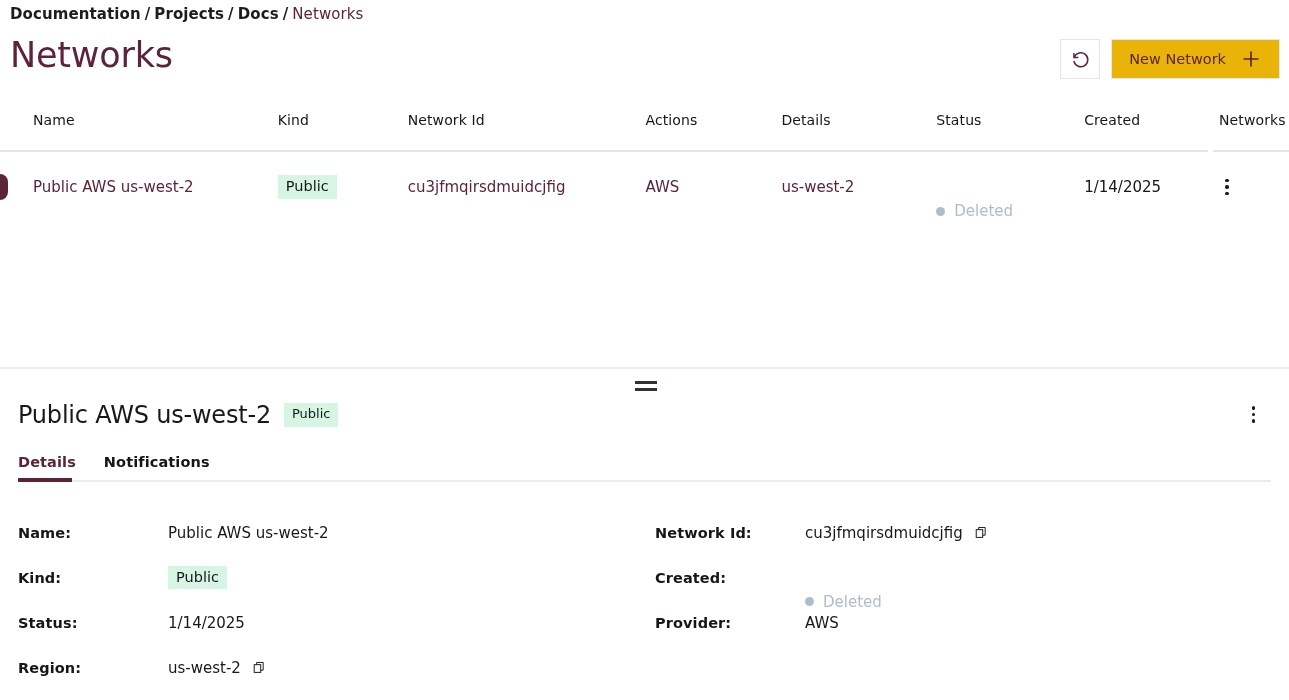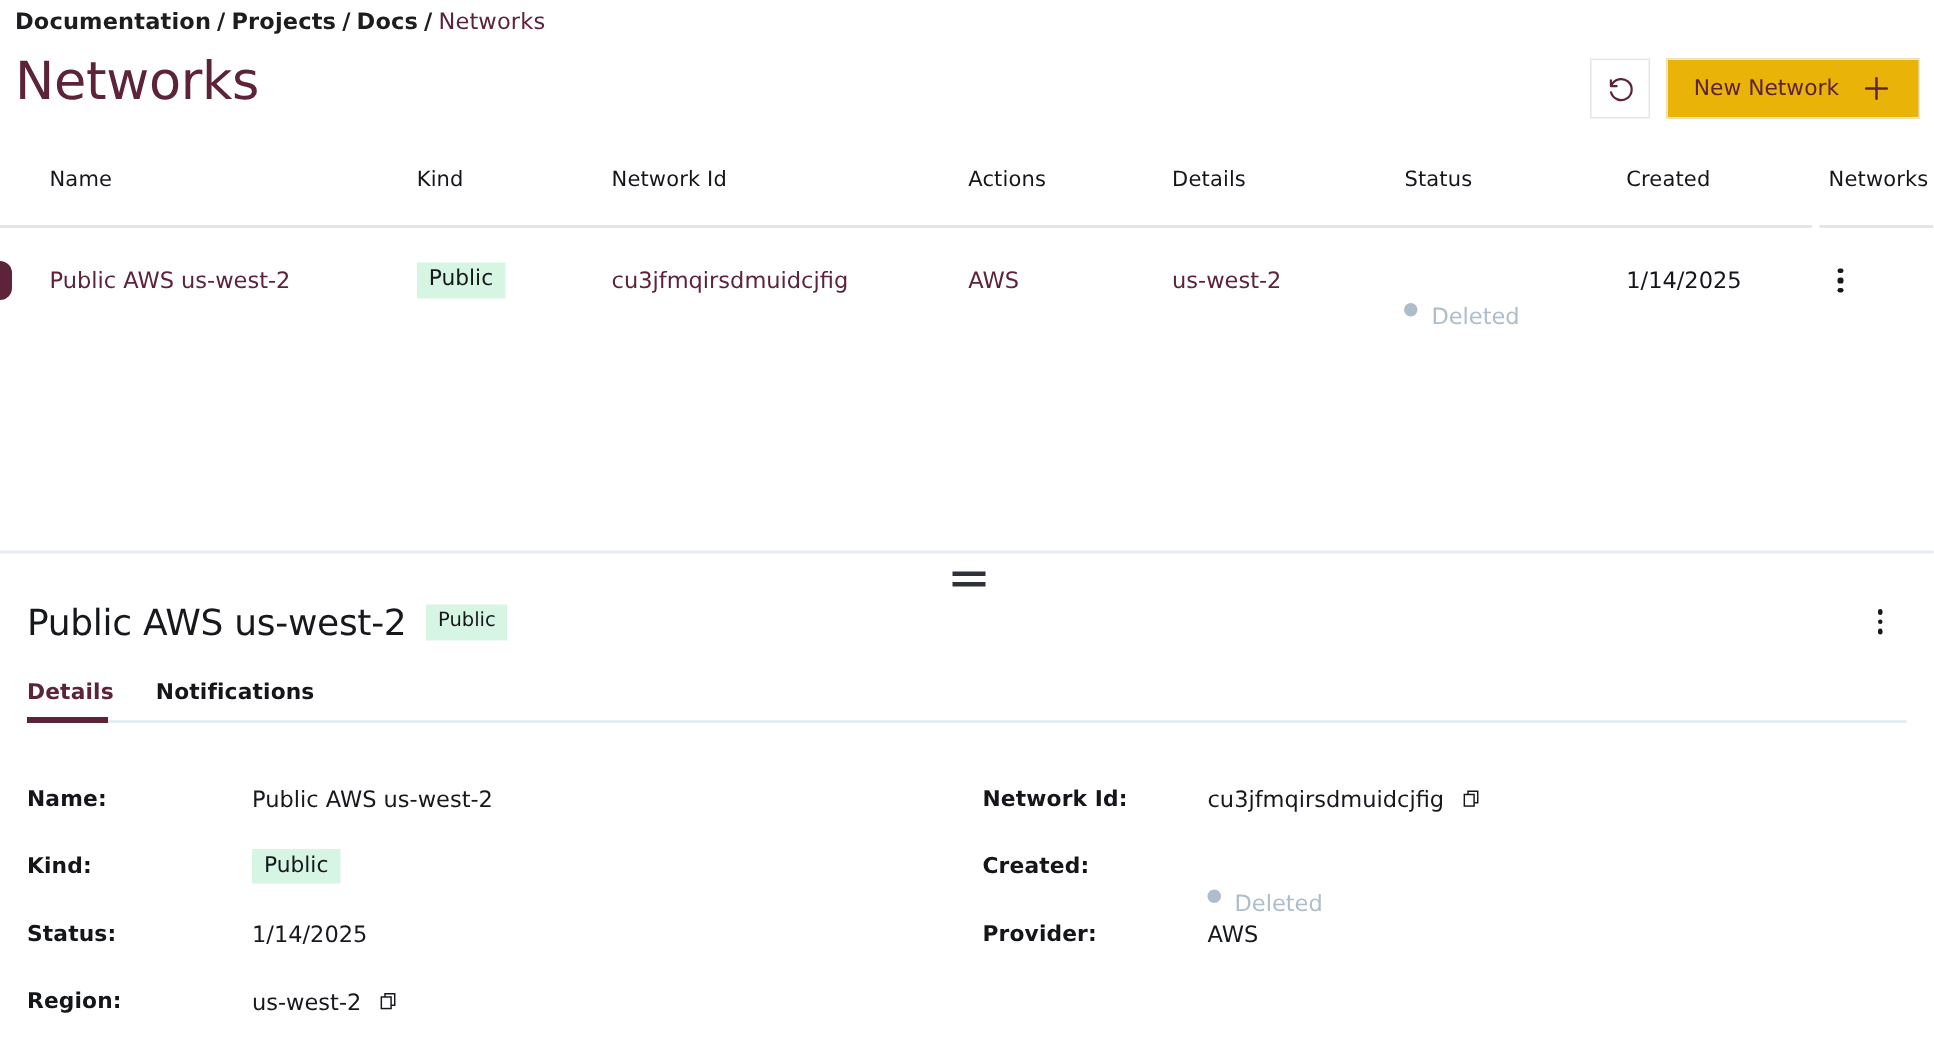--- a/index.html
+++ b/index.html
@@ -94,21 +94,21 @@
   .c-actions{ width: 70px; }
 
   
   .badge {
     display: inline-block; background: #d6f5e3; color: #16181c;
     padding: 3px 8px 4px; font-size: 14.5px; line-height: 1.15;
   }
   .badge.sm { font-size: 13px; padding: 4px 8px 5px; }
 
   
-  .status { display: inline-flex; align-items: flex-start; gap: 9px; margin-top: 48px; }
+  .status { display: inline-flex; align-items: center; gap: 9px; margin-top: 48px; }
   .status .dot {
     width: 9px; height: 9px; border-radius: 50%; background: #aebdcc;
     flex: 0 0 auto;
   }
   .status .txt { color: #aebdcc; font-size: 15px; }
 
   
   .kebab {
     display: inline-flex; flex-direction: column; align-items: center;
     gap: 3px; cursor: pointer; padding: 3px 6px;

